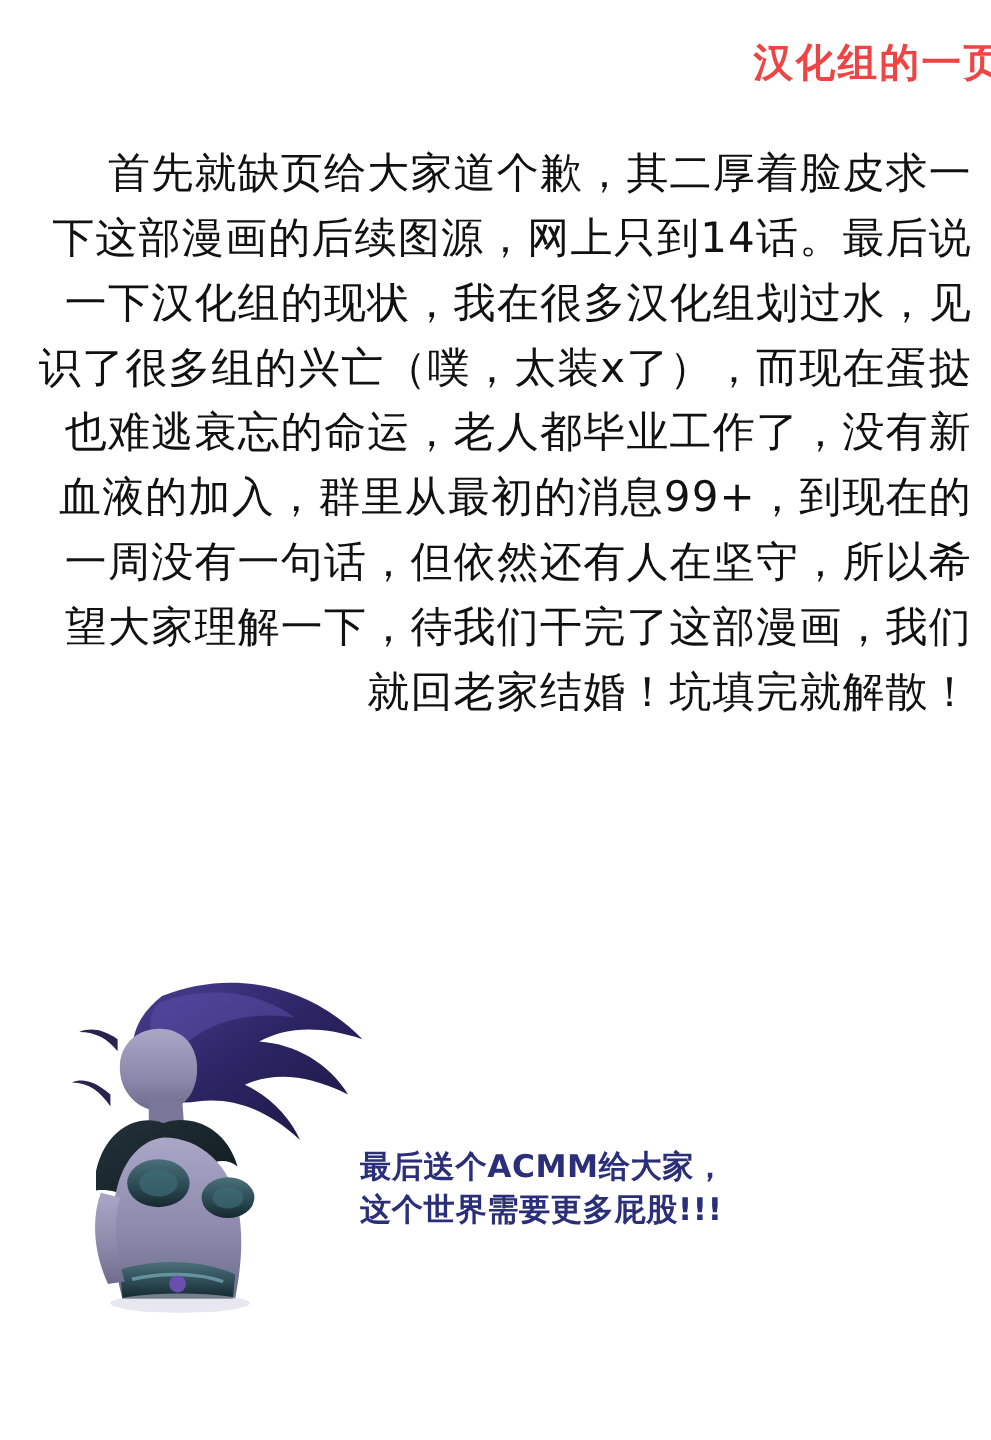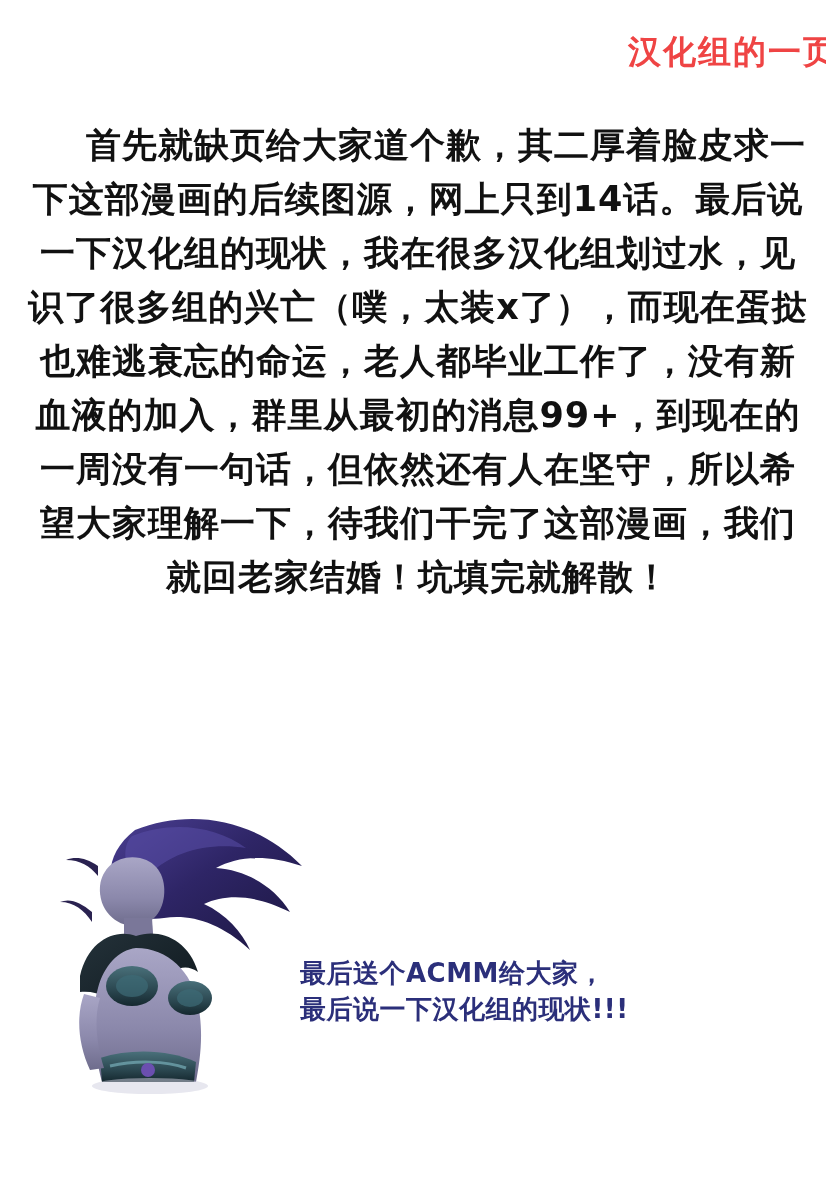--- a/index.html
+++ b/index.html
@@ -39,22 +39,22 @@
   .body-text {
     position: absolute;
     top: 118px;
     left: 26px;
     width: 784px;
     font-size: 35px;
     line-height: 54px;
     letter-spacing: 1px;
     color: #111111;
     text-indent: 56px;
-    text-align: center;
-    font-weight: 700;
+    text-align: right;
+    font-weight: 400;
   }
 
   .artwork {
     position: absolute;
     left: 40px;
     top: 790px;
     width: 280px;
     height: 310px;
   }
 
@@ -136,16 +136,16 @@
       <circle cx="108" cy="280" r="7" fill="#6b4fb0"></circle>
 
       <path d="M44 204 C36 226 38 254 50 280 L64 278 C56 252 54 228 60 208 Z" fill="url(#skinGrad)"></path>
 
       <ellipse cx="110" cy="296" rx="58" ry="8" fill="#cfcfe0" opacity="0.5"></ellipse>
     </svg>
   </div>
 
   <div class="caption">
     <div>最后送个ACMM给大家，</div>
-    <div>最后说一下汉化组的现状!!!</div>
+    <div>这个世界需要更多屁股!!!</div>
   </div>
 
 </div>
 
 </body></html>

